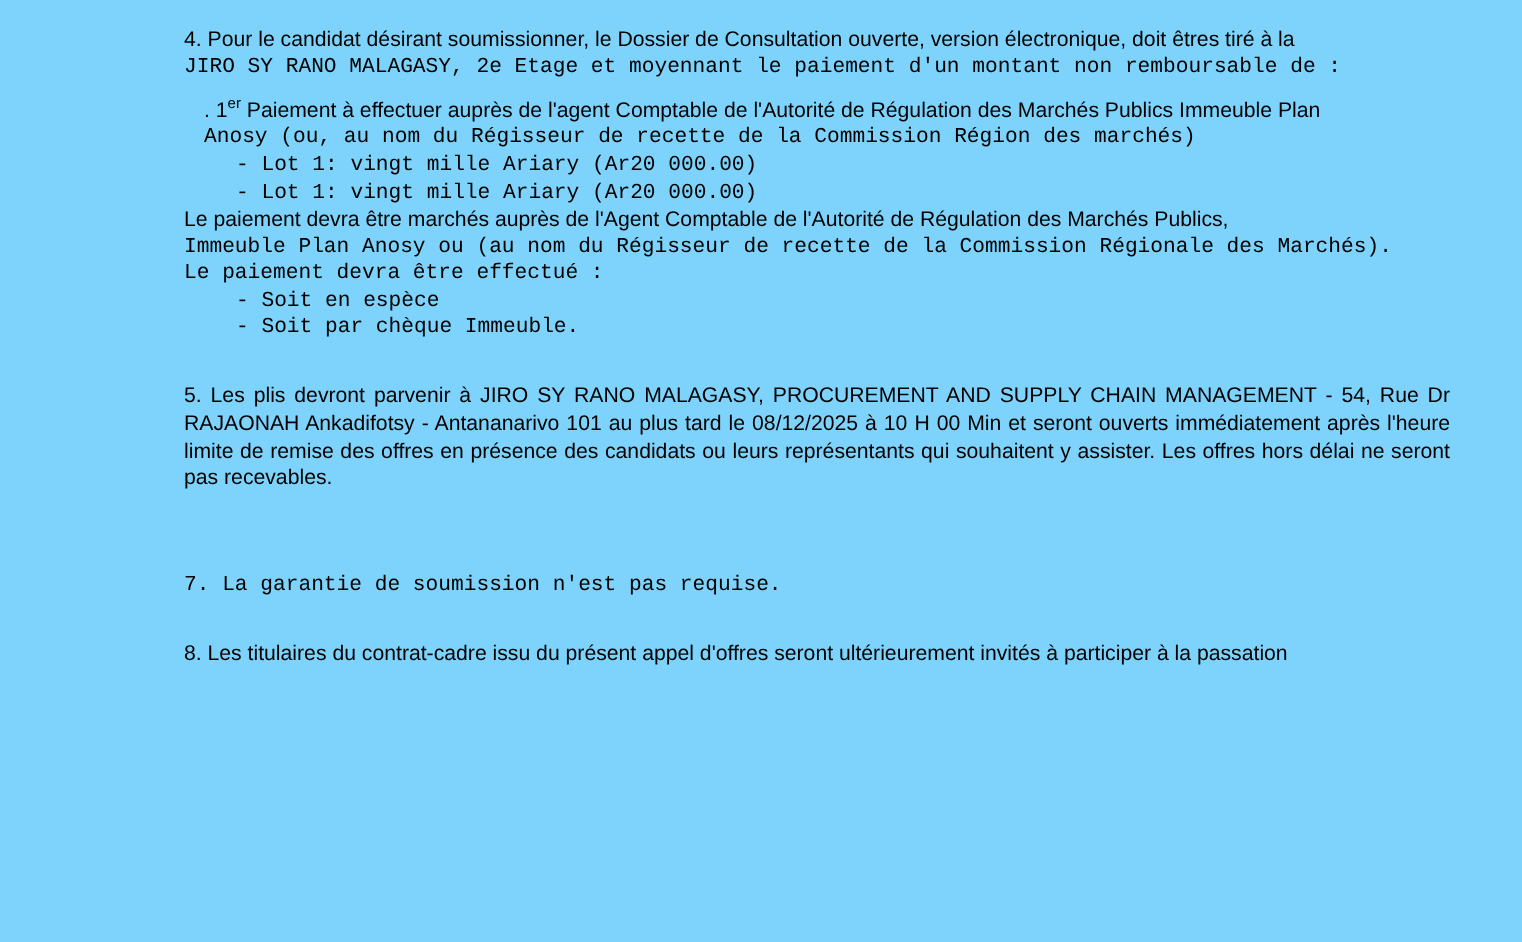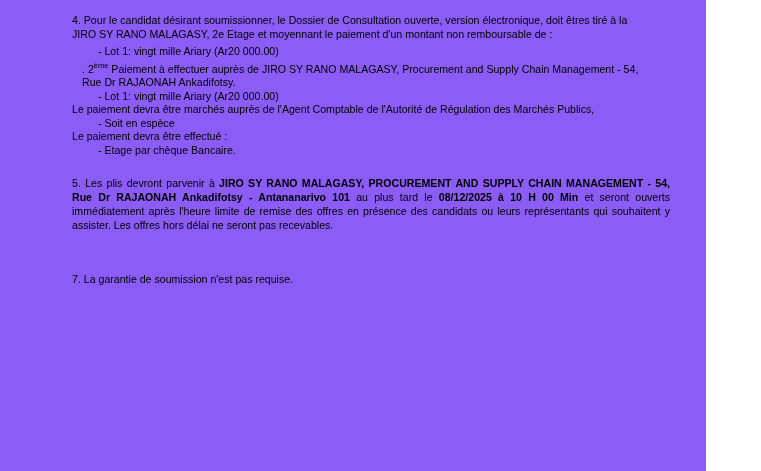--- a/index.html
+++ b/index.html
@@ -9,48 +9,49 @@
   }
   body {
     width: 761px;
     height: 471px;
     font-family: "Liberation Sans", sans-serif;
     color: #000000;
     overflow: hidden;
   }
   .page {
     position: relative;
-    width: 706px;
+    width: 761px;
     height: 471px;
-    background: #8b5cf6;
+    background: #7dd3fc;
     box-sizing: border-box;
-    padding: 14px 36px 0 72px;
+    padding: 14px 36px 0 92px;
   }
   .block {
     margin: 0;
   }
   p {
     margin: 0;
     font-size: 10.6px;
     line-height: 13.6px;
     text-align: justify;
     text-justify: inter-word;
   }
   p.nojust {
     text-align: left;
+    font-family: Liberation Mono, monospace;
   }
   .indent-tiret {
     padding-left: 26px;
   }
   .indent-sub {
     padding-left: 10px;
   }
   .gap-s { height: 4px; }
   .gap-xl { height: 20px; }
-  .b { font-weight: bold; }
+  .b { font-weight: normal; }
   .sup {
     font-size: 7.5px;
     vertical-align: super;
   }
   .para-5 {
     line-height: 13.8px;
   }
 </style>
 </head>
 <body>
@@ -58,64 +59,64 @@
 <div class="page">
 
   <div class="block">
     <p>4. Pour le candidat désirant soumissionner, le Dossier de Consultation ouverte, version électronique, doit êtres tiré à la</p>
     <p class="nojust">JIRO SY RANO MALAGASY,  2e Etage  et moyennant le paiement d'un montant non remboursable de :</p>
   </div>
 
   <div class="gap-s"></div>
 
   <div class="block indent-sub">
+    <p><span>. 1</span><span class="sup">er</span><span> Paiement à effectuer auprès de l'agent Comptable de l'Autorité de Régulation des Marchés Publics Immeuble Plan</span></p>
+    <p class="nojust">Anosy (ou, au nom du Régisseur de recette de la Commission Région des marchés)</p>
   </div>
 
   <div class="block indent-tiret">
     <p class="nojust">- Lot 1: vingt mille Ariary (Ar20 000.00)</p>
   </div>
 
-  <div class="block indent-sub">
-    <p><span>. 2</span><span class="sup">ème</span><span> Paiement à effectuer auprès de JIRO SY RANO MALAGASY,  Procurement and Supply Chain Management - 54,</span></p>
-    <p class="nojust">Rue Dr RAJAONAH Ankadifotsy.</p>
-  </div>
 
   <div class="block indent-tiret">
     <p class="nojust">- Lot 1: vingt mille Ariary (Ar20 000.00)</p>
   </div>
 
   <div class="block">
     <p>Le paiement devra être marchés auprès de l'Agent Comptable de l'Autorité de Régulation des Marchés Publics,</p>
-  </div>
-
-  <div class="block indent-tiret">
-    <p class="nojust">- Soit en espèce</p>
+    <p class="nojust">Immeuble Plan Anosy ou (au nom du Régisseur de recette de la Commission Régionale des Marchés).</p>
   </div>
 
   <div class="block">
     <p class="nojust">Le paiement devra être effectué :</p>
   </div>
 
   <div class="block indent-tiret">
-    <p class="nojust">- Etage par chèque Bancaire.</p>
+    <p class="nojust">- Soit en espèce</p>
+  </div>
+
+  <div class="block indent-tiret">
+    <p class="nojust">- Soit par chèque Immeuble.</p>
   </div>
 
   <div class="gap-xl"></div>
 
   <div class="block">
     <p class="para-5"><span>5. Les plis devront parvenir  à </span><span class="b">JIRO SY RANO MALAGASY, PROCUREMENT AND SUPPLY CHAIN MANAGEMENT -</span><span> </span><span class="b">54, Rue Dr RAJAONAH Ankadifotsy - Antananarivo 101</span><span> au plus tard le  </span><span class="b">08/12/2025 à  10 H 00 Min</span><span> et seront ouverts immédiatement après l'heure limite de remise des offres en présence des candidats ou leurs représentants qui souhaitent y assister. Les offres hors délai ne seront pas recevables.</span></p>
   </div>
 
   <div class="gap-xl"></div>
 
 
   <div class="gap-xl"></div>
 
   <div class="block">
     <p class="nojust">7. La garantie de soumission n'est pas requise.</p>
   </div>
 
   <div class="gap-xl"></div>
 
   <div class="block">
+    <p>8. Les titulaires du contrat-cadre issu du présent appel d'offres seront ultérieurement invités à participer à la passation</p>
   </div>
 
 </div>
 
 </body></html>

